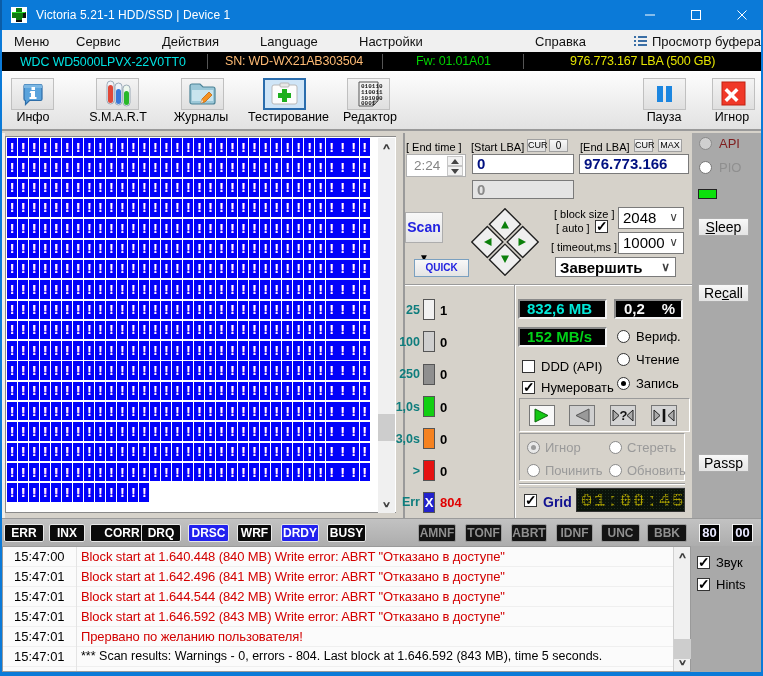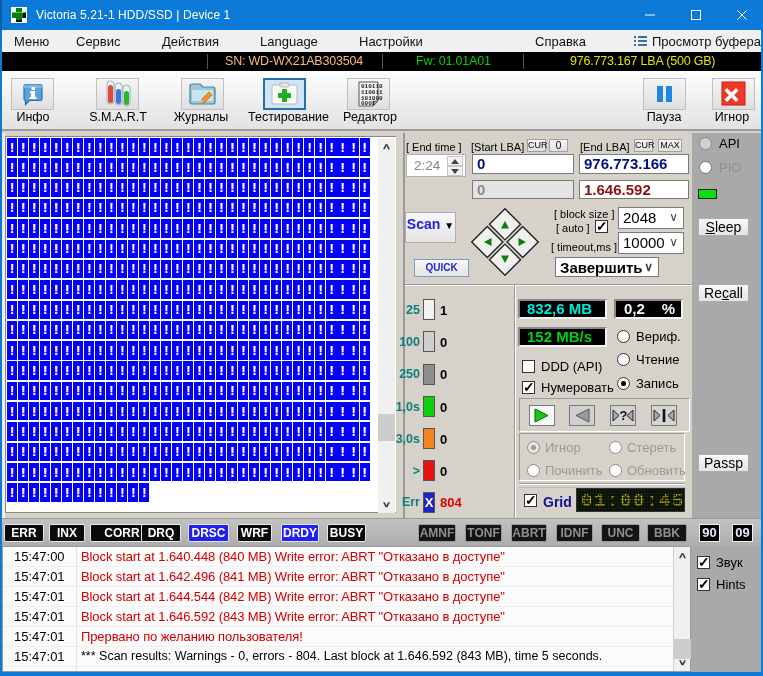--- a/index.html
+++ b/index.html
@@ -118,20 +118,21 @@
         <rect x="0" y="5" width="2" height="2"></rect>
         <rect x="4" y="5" width="9" height="2"></rect>
         <rect x="0" y="9" width="2" height="2"></rect>
         <rect x="4" y="9" width="9" height="2"></rect>
       </g>
     </svg>
   <span style="left:650px">Просмотр буфера</span>
 </div>
 
 <div id="devbar">
+  <span style="left:18px;color:#00e2e2;font-size:12.4px;letter-spacing:-0.1px;top:3px">WDC WD5000LPVX-22V0TT0</span>
   <div class="sep" style="left:205px"></div>
   <span style="left:223px;color:#fdba74">SN: WD-WX21AB303504</span>
   <div class="sep" style="left:380px"></div>
   <span style="left:414px;color:#00d200">Fw: 01.01A01</span>
   <div class="sep" style="left:521px"></div>
   <span style="left:568px;color:#e3e300">976.773.167 LBA (500 GB)</span>
 </div>
 
 <div id="toolbar">
   <div class="tbtn" style="left:9px">
@@ -251,23 +252,22 @@
             <svg width="8" height="5">
               <path d="M4 5 L8 0 H0 z" fill="#444"></path>
             </svg>
           </div>
         </div>
       </div>
 
     <div class="inp" style="left:67px;top:21px;width:102px;height:20px">0</div>
     <div class="inp" style="left:174px;top:21px;width:110px;height:20px">976.773.166</div>
     <div class="inp" style="left:67px;top:47px;width:102px;height:19px;background:#e4e4e4;color:#8a8a8a">0</div>
-    <div class="inp" style="left:174px;top:47px;width:110px;height:19px;color:#8b1010">1.646.592</div>
-
-    <div class="gbtn" style="left:0px;top:79px;width:51px;height:31px;font-size:14px;line-height:22px">Scan <span style="color:#000;font-size:10px">▼</span></div>
+
+    <div class="gbtn" style="left:0px;top:79px;width:38px;height:31px;font-size:14px;line-height:29px">Scan <span style="color:#000;font-size:10px">▼</span></div>
     <div class="gbtn" style="left:9px;top:126px;width:55px;height:18px;font-size:10px;line-height:16px;border-color:#7aa0c0">QUICK</div>
 
     <svg class="abs" style="left:66px;top:75px" width="68" height="68" viewBox="0 0 68 68">
       <g transform="translate(34,34) rotate(45) translate(-23.5,-23.5)">
         <rect x="0" y="0" width="22" height="22" fill="#efefef" stroke="#222" stroke-width="1.4"></rect>
         <rect x="25" y="0" width="22" height="22" fill="#efefef" stroke="#222" stroke-width="1.4"></rect>
         <rect x="0" y="25" width="22" height="22" fill="#efefef" stroke="#222" stroke-width="1.4"></rect>
         <rect x="25" y="25" width="22" height="22" fill="#efefef" stroke="#222" stroke-width="1.4"></rect>
       </g>
       <path d="M34 13 l4 7.5 h-8 z" fill="#0c800c"></path>
@@ -275,21 +275,21 @@
       <path d="M13 34 l7.5 4 v-8 z" fill="#0c800c"></path>
       <path d="M55 34 l-7.5 4 v-8 z" fill="#0c800c"></path>
     </svg>
 
     <div class="lbl" style="left:149px;top:75px">[ block size ]</div>
     <div class="lbl" style="left:151px;top:89px">[ auto ]</div>
     <div class="chk on" style="left:190px;top:87px"></div>
     <div class="combo" style="left:213px;top:74px;width:66px;height:22px">2048<span class="chev">∨</span></div>
     <div class="lbl" style="left:146px;top:108px">[ timeout,ms ]</div>
     <div class="combo" style="left:213px;top:99px;width:66px;height:22px">10000<span class="chev">∨</span></div>
-    <div class="combo" style="left:150px;top:124px;width:104px;height:20px;font-weight:bold;font-size:15px">Завершить<span class="chev">∨</span></div>
+    <div class="combo" style="left:150px;top:124px;width:121px;height:20px;font-weight:bold;font-size:15px">Завершить<span class="chev">∨</span></div>
 
     <div class="abs" style="left:0;top:151px;width:289px;height:2px;background:#fff;border-top:1px solid #9a9a9a"></div>
 
     <div class="leg-lab" style="left:390px;top:0"></div>
   </div>
 
   <div class="leg-lab" style="left:388px;top:170px">25</div>
     <div class="leg-sq" style="top:166px;background:#f2f2f2"></div>
     <div class="leg-n" style="top:170px">1</div>
   <div class="leg-lab" style="left:388px;top:202px">100</div>
@@ -361,21 +361,21 @@
   <div class="abs" style="left:517px;top:354px;width:166px;height:0px;border-top:1px solid #bdbdbd"></div>
   <div class="chk on" style="left:522px;top:361px"></div>
   <div class="ctext" style="left:541px;top:361px;font-weight:bold;color:#101090;font-size:14px">Grid</div>
   <div class="abs" style="left:574px;top:355px;width:109px;height:24px;background:#0b130b;border:1px solid #333;overflow:hidden">
     <div class="abs" style="left:0;top:0;width:109px;height:24px;background-image:radial-gradient(circle,#1c2b1c 0.8px,transparent 0.9px);background-size:3px 3px;"></div>
     <div class="abs" style="left:4px;top:1px;color:#b4a800;font-family:'Liberation Mono',monospace;font-weight:bold;font-size:19px;letter-spacing:1.6px;-webkit-mask-image:radial-gradient(circle,#000 0.95px,transparent 1.1px);-webkit-mask-size:2.7px 2.7px;">01:00:45</div>
   </div>
 
   <div class="abs" style="left:690px;top:0;width:71px;height:385px;background:#a9a9a9">
     <div class="rad dis" style="left:7px;top:4px;background:#d0d0d0"></div>
-      <div class="ctext" style="left:27px;top:3px;color:#000000">API</div>
+      <div class="ctext" style="left:27px;top:3px;color:#7f1d1d">API</div>
     <div class="rad" style="left:7px;top:28px;border-color:#777"></div>
       <div class="ctext" style="left:27px;top:27px;color:#8f8f8f">PIO</div>
     <div class="abs" style="left:6px;top:56px;width:19px;height:10px;background:#0ce00c;border:1px solid #222"></div>
     <div class="gbtn" style="left:6px;top:85px;width:51px;height:18px;color:#000;font-weight:normal;font-size:14px;line-height:16px"><u>S</u>leep</div>
     <div class="gbtn" style="left:6px;top:151px;width:51px;height:18px;color:#000;font-weight:normal;font-size:14px;line-height:16px">Re<u>c</u>all</div>
     <div class="gbtn" style="left:6px;top:321px;width:51px;height:18px;color:#000;font-weight:normal;font-size:14px;line-height:16px">Passp</div>
   </div>
 </div>
 
 <div id="statusbar">
@@ -386,22 +386,22 @@
   <div class="badge blue" style="left:186px;width:41px">DRSC</div>
   <div class="badge" style="left:235px;width:35px">WRF</div>
   <div class="badge blue" style="left:279px;width:38px">DRDY</div>
   <div class="badge" style="left:325px;width:39px">BUSY</div>
   <div class="badge dim" style="left:416px;width:38px">AMNF</div>
   <div class="badge dim" style="left:463px;width:37px">TONF</div>
   <div class="badge dim" style="left:509px;width:36px">ABRT</div>
   <div class="badge dim" style="left:554px;width:37px">IDNF</div>
   <div class="badge dim" style="left:599px;width:39px">UNC</div>
   <div class="badge dim" style="left:645px;width:40px">BBK</div>
-  <div class="hexbox" style="left:697px">90</div>
-  <div class="hexbox" style="left:730px">09</div>
+  <div class="hexbox" style="left:697px">80</div>
+  <div class="hexbox" style="left:730px">00</div>
 </div>
 
 <div id="logarea">
   <div class="logline" style="top:0">
       <span class="ts">15:47:00</span>
       <span class="msg red">Block start at 1.640.448 (840 MB) Write error: ABRT "Отказано в доступе"</span>
     </div>
   <div class="logline" style="top:20px">
       <span class="ts">15:47:01</span>
       <span class="msg red">Block start at 1.642.496 (841 MB) Write error: ABRT "Отказано в доступе"</span>

